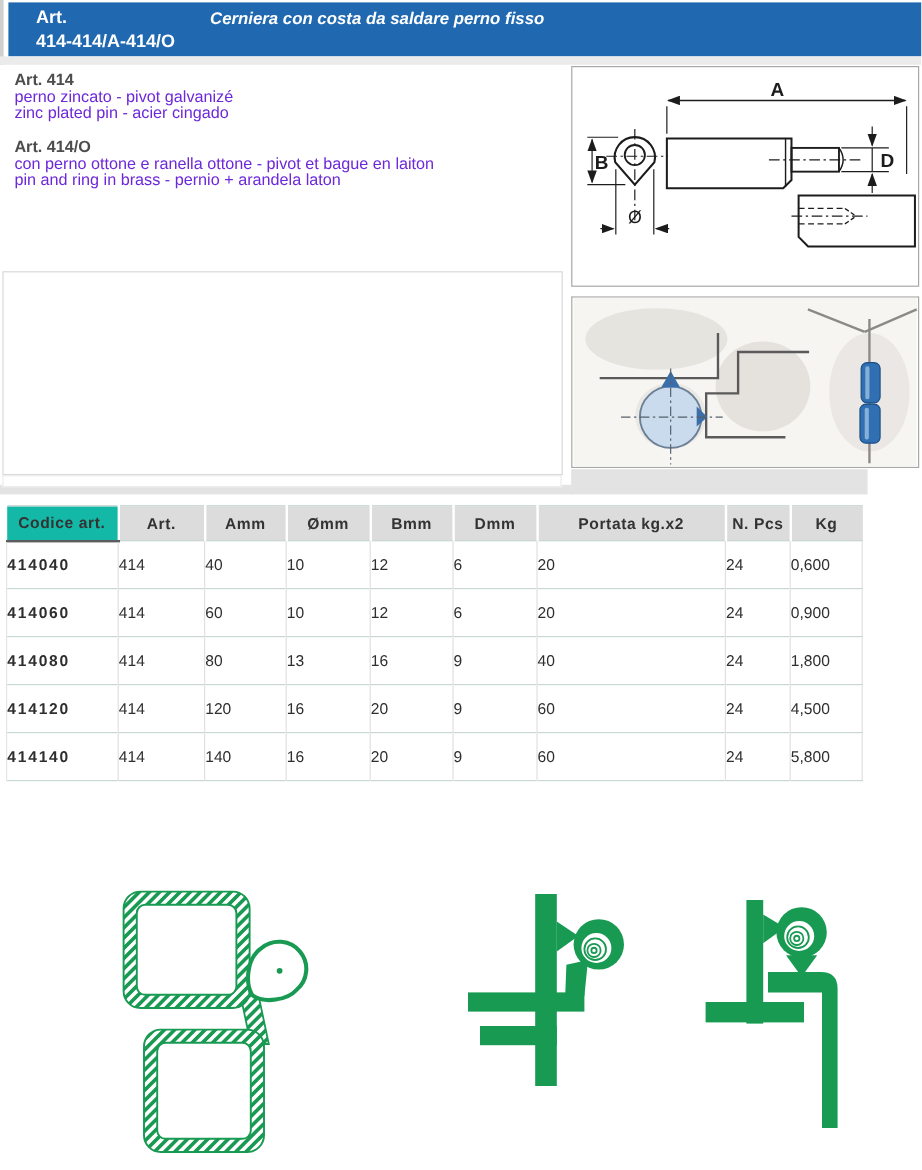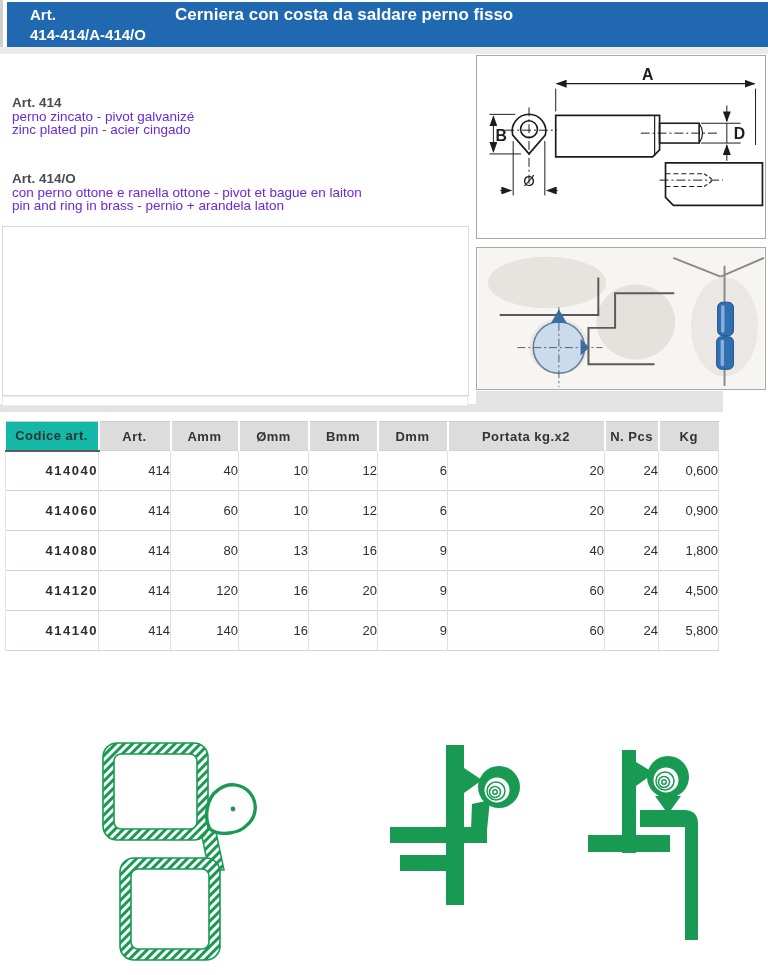--- a/index.html
+++ b/index.html
@@ -4,48 +4,48 @@
 <style>
   * { margin:0; padding:0; box-sizing:border-box; }
   html,body { background:#fff; }
   body { font-family:"Liberation Sans", sans-serif; }
   .page { position:relative; width:768px; height:975px; background:#fff; overflow:hidden; }
 
   
   .edge-sliver { position:absolute; left:0; top:0; width:3px; height:54px; background:#cfcfcf; }
   .header-bar { position:absolute; left:7px; top:2px; right:0; height:45px; background:#2068b0; color:#fff; }
   .header-art { position:absolute; left:23px; top:3px; font-size:15px; line-height:20px; font-weight:bold; }
-  .header-title { position:absolute; left:168px; top:3px; font-size:17px; line-height:20px; font-weight:bold; }
+  .header-title { position:absolute; left:168px; top:3px; font-size:14px; line-height:20px; font-weight:bold;font-style:italic; }
   .under-header-strip { position:absolute; left:0; top:47px; width:768px; height:7px; background:#ebebeb; }
 
   
   .desc-panel { position:absolute; left:12px; top:60px; width:450px; }
   .desc-block { margin-bottom:16px; }
-  .desc-title { font-size:13.5px; font-weight:bold; color:#4d4d4d; line-height:14px;margin-top:36px; }
+  .desc-title { font-size:13.5px; font-weight:bold; color:#4d4d4d; line-height:14px; }
   .desc-line { font-size:13.5px; color:#6d28d9; line-height:13px; }
 
   .empty-box { position:absolute; left:2px; top:226px; width:467px; height:170px; background:#fff; border:1px solid #d9d9d9; }
 
   
   .track-right { position:absolute; left:476px; top:391px; width:247px; height:21px; background:#e3e3e3; }
   .track-left { position:absolute; left:0; top:404px; width:478px; height:8px; background:#e3e3e3; }
   .thumb { position:absolute; left:2px; top:396px; width:466px; height:10px; background:#fff; border:1px solid #ececec; }
 
   
   .frame { position:absolute; background:#fff; border:1px solid #a8a8a8; }
   .frame-drawing { left:476px; top:55px; width:290px; height:184px; }
   .frame-sketch { left:476px; top:247px; width:290px; height:143px; }
 
   
   .spec-table { position:absolute; left:5px; top:421px; border-collapse:collapse; table-layout:fixed; }
   .spec-table th { height:29px; background:#dcdcdc; font-size:13px; font-weight:bold; color:#333;
                    border-left:2px solid #fff; border-top:1px solid #c2d3cf; border-bottom:1px solid #c9d8d4;
                    letter-spacing:.5px; }
   .spec-table th.first { background:#14b8a6; border-left:none; border-bottom:2px solid #5c5c5c; }
-  .spec-table td { height:40px; text-align:right; font-size:13px; color:#2e2e2e;
+  .spec-table td { height:40px; text-align:left; font-size:13px; color:#2e2e2e;
                    border-left:1px solid #e0e0e0; border-top:1px solid #c9d8d4; }
   .spec-table tr td:first-child { font-weight:bold; letter-spacing:1.5px; border-left:1px solid #e6e6e6; }
   .spec-table { border-right:1px solid #e0e0e0; border-bottom:1px solid #c9d8d4; }
 
   .figures { position:absolute; left:0; top:730px; width:768px; height:245px; }
 
   svg text { font-family:"Liberation Sans", sans-serif; }
 </style>
 </head>
 <body>

